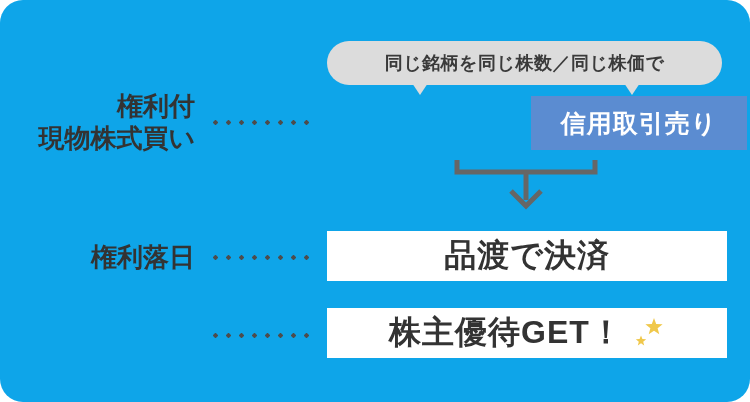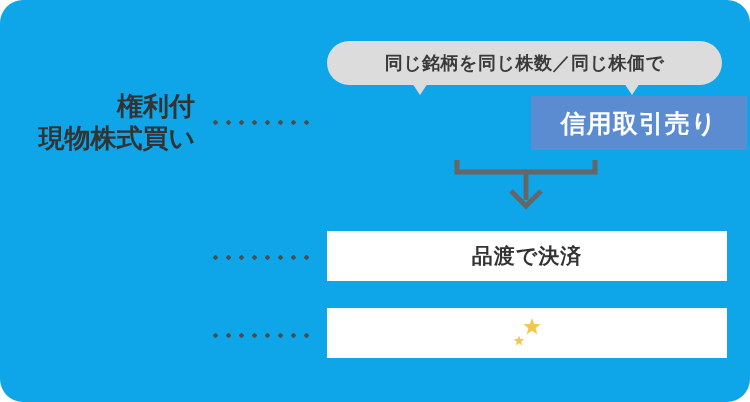--- a/index.html
+++ b/index.html
@@ -104,21 +104,21 @@
   .white-box {
     position: absolute;
     left: 327px;
     width: 400px;
     height: 50px;
     background: #ffffff;
     display: flex;
     align-items: center;
     justify-content: center;
     gap: 10px;
-    font-size: 21px;
+    font-size: 32px;
     font-weight: bold;
     color: #333333;
     letter-spacing: 1px;
   }
   .box-settle { top: 231px; }
   .box-reward { top: 308px; }
   .stars-icon { flex: 0 0 auto; }
 </style>
 </head>
 <body>
@@ -141,29 +141,33 @@
     <div class="box box-sell">
       <span>信用取引売り</span>
     </div>
 
     <svg class="merge-arrow" viewBox="0 0 160 60" xmlns="http://www.w3.org/2000/svg">
       <path d="M7,6 L7,18 L145,18 L145,6" fill="none" stroke="#666666" stroke-width="5"></path>
       <path d="M76,18 L76,46" fill="none" stroke="#666666" stroke-width="5"></path>
       <path d="M61,37 L76,52 L91,37" fill="none" stroke="#666666" stroke-width="5"></path>
     </svg>
 
+    <div class="stage stage-2">
+      <div>権利落日</div>
+    </div>
     <div class="dots dots-2"></div>
 
     <div class="white-box box-settle">
       <span>品渡で決済</span>
     </div>
 
     <div class="dots dots-3"></div>
 
     <div class="white-box box-reward">
+      <span>株主優待GET！</span>
       <svg class="stars-icon" width="32" height="34" viewBox="0 0 32 34" xmlns="http://www.w3.org/2000/svg">
         <polygon fill="#f0c84b" points="21,2 23.2,7.9 29.6,8.2 24.6,12.2 26.3,18.3 21,14.8 15.7,18.3 17.4,12.2 12.4,8.2 18.8,7.9"></polygon>
         <polygon fill="#f0c84b" points="8,19.5 9.4,23.1 13.2,23.3 10.2,25.7 11.2,29.4 8,27.3 4.8,29.4 5.8,25.7 2.8,23.3 6.6,23.1"></polygon>
       </svg>
     </div>
 
   </div>
 </div>
 
 </body></html>

